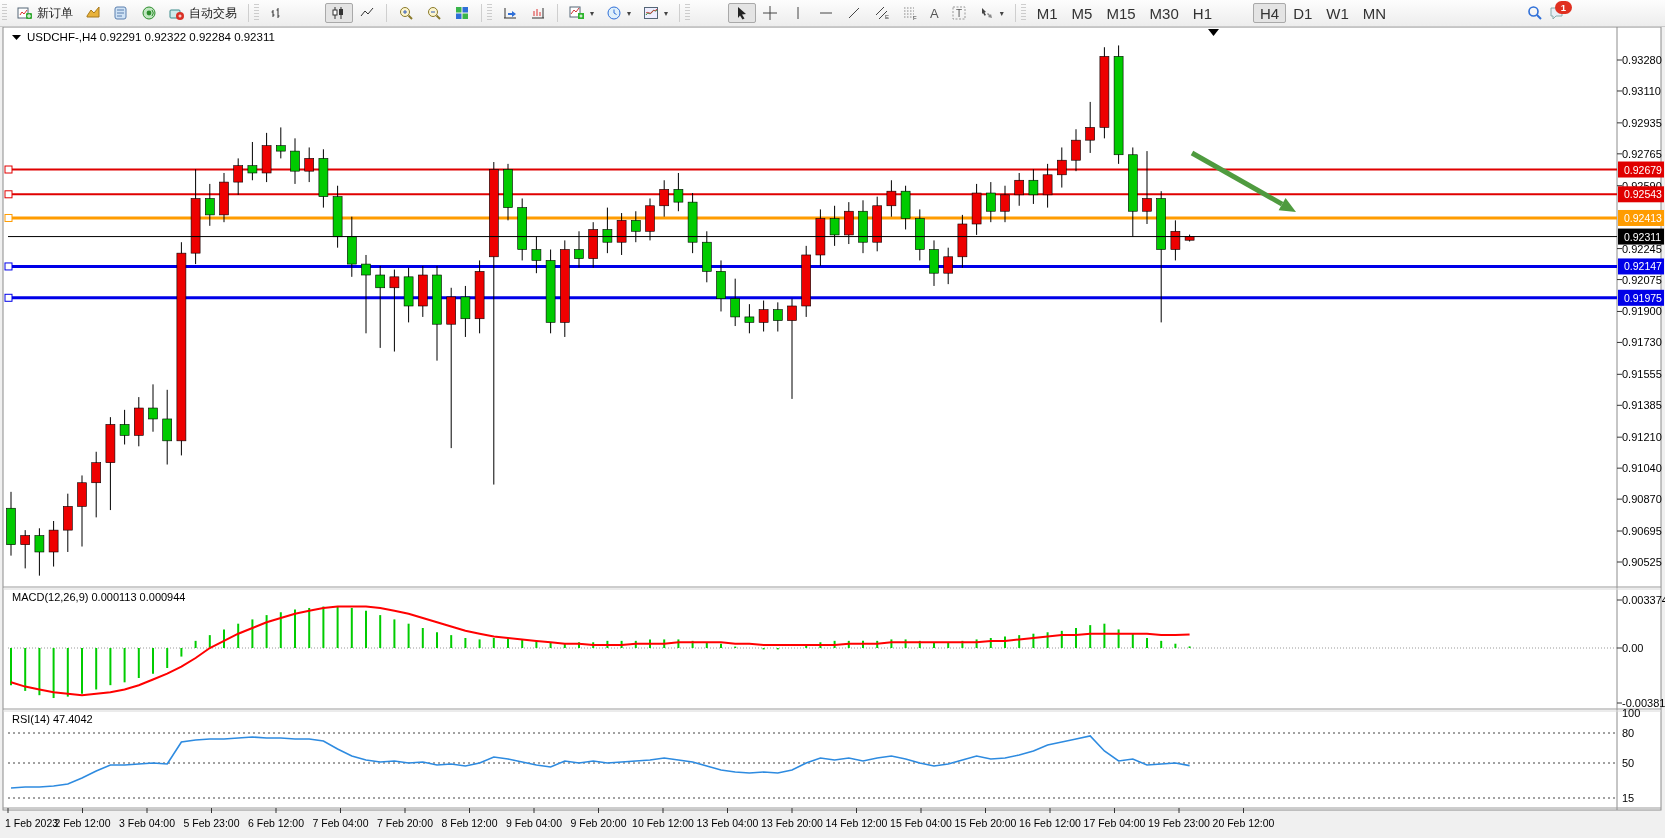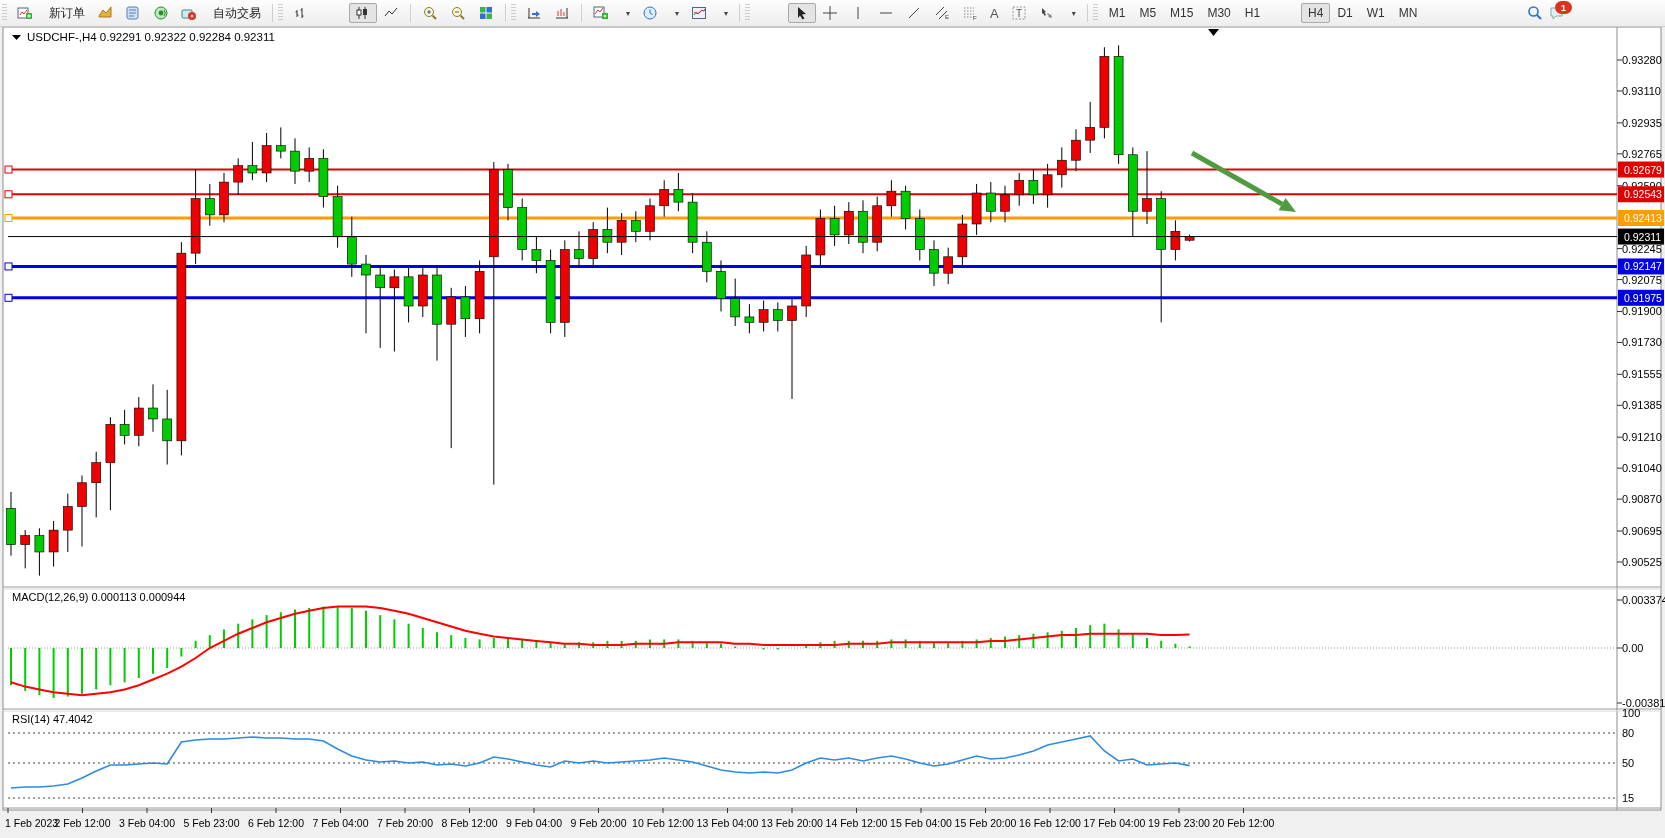--- a/index.html
+++ b/index.html
@@ -3,28 +3,28 @@
 <meta charset="utf-8">
 <style>
   html,body{margin:0;padding:0;background:#f0f0f0;font-family:"Liberation Sans",sans-serif;}
   #app{position:relative;width:1665px;height:838px;background:#f0f0f0;overflow:hidden;}
   
   #toolbar{position:absolute;left:0;top:0;width:1665px;height:26px;display:flex;align-items:center;
     background:linear-gradient(#fdfdfd,#ededed);border-bottom:1px solid #c9c9c9;z-index:5;}
   .tb-group{display:flex;align-items:center;height:24px;padding:0 2px;}
   .grip{width:5px;height:18px;margin:0 2px;background:repeating-linear-gradient(#bbb 0 1px,transparent 1px 3px);opacity:.7;}
   .sep{width:1px;height:18px;background:#cfcfcf;margin:0 3px;}
-  .tbtn{display:flex;align-items:center;gap:16px;height:20px;padding:1px 5px;border:1px solid transparent;
+  .tbtn{display:flex;align-items:center;gap:4px;height:20px;padding:1px 5px;border:1px solid transparent;
     background:transparent;font-size:12px;color:#222;border-radius:2px;cursor:default;}
   .tbtn.active{background:#e4e4e4;border:1px solid #a9a9a9;margin-left:34px;}
   .tbtn .caret{font-size:8px;color:#444;margin-left:1px;}
   .ic{width:16px;height:16px;display:inline-block;position:relative;}
   .ic svg{width:16px;height:16px;display:block;}
   #tf-buttons{display:flex;align-items:center;}
-  #tf-buttons .tbtn{padding:1px 6px;font-size:12px;color:#333;}
+  #tf-buttons .tbtn{padding:1px 6px;font-size:15px;color:#333;}
   #tb-right{margin-left:auto;display:flex;align-items:center;gap:6px;padding-right:100px;}
   #notif{position:relative;}
   #badge{position:absolute;top:-4px;right:-7px;min-width:13px;height:13px;border-radius:8px;background:#e03020;
     color:#fff;font-size:9.5px;font-weight:bold;text-align:center;line-height:13px;padding:0 2px;}
   
   #chart-wrap{position:absolute;left:0;top:26px;width:1665px;height:812px;}
   #chart-svg{position:absolute;left:0;top:0;}
   text{font-family:"Liberation Sans","DejaVu Sans",sans-serif;}
 </style>
 </head>

